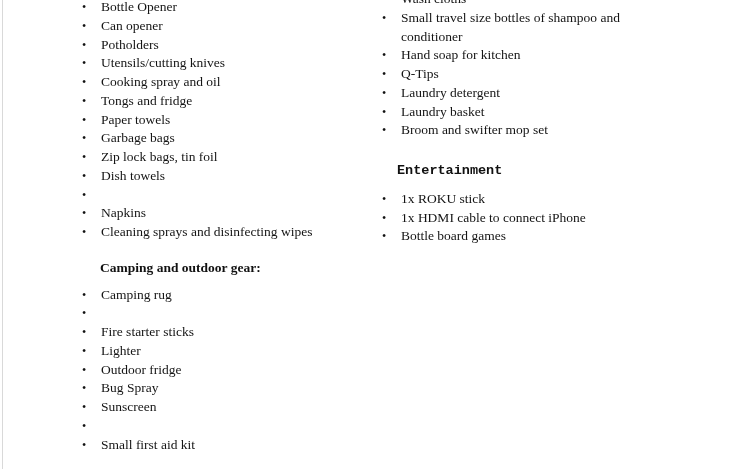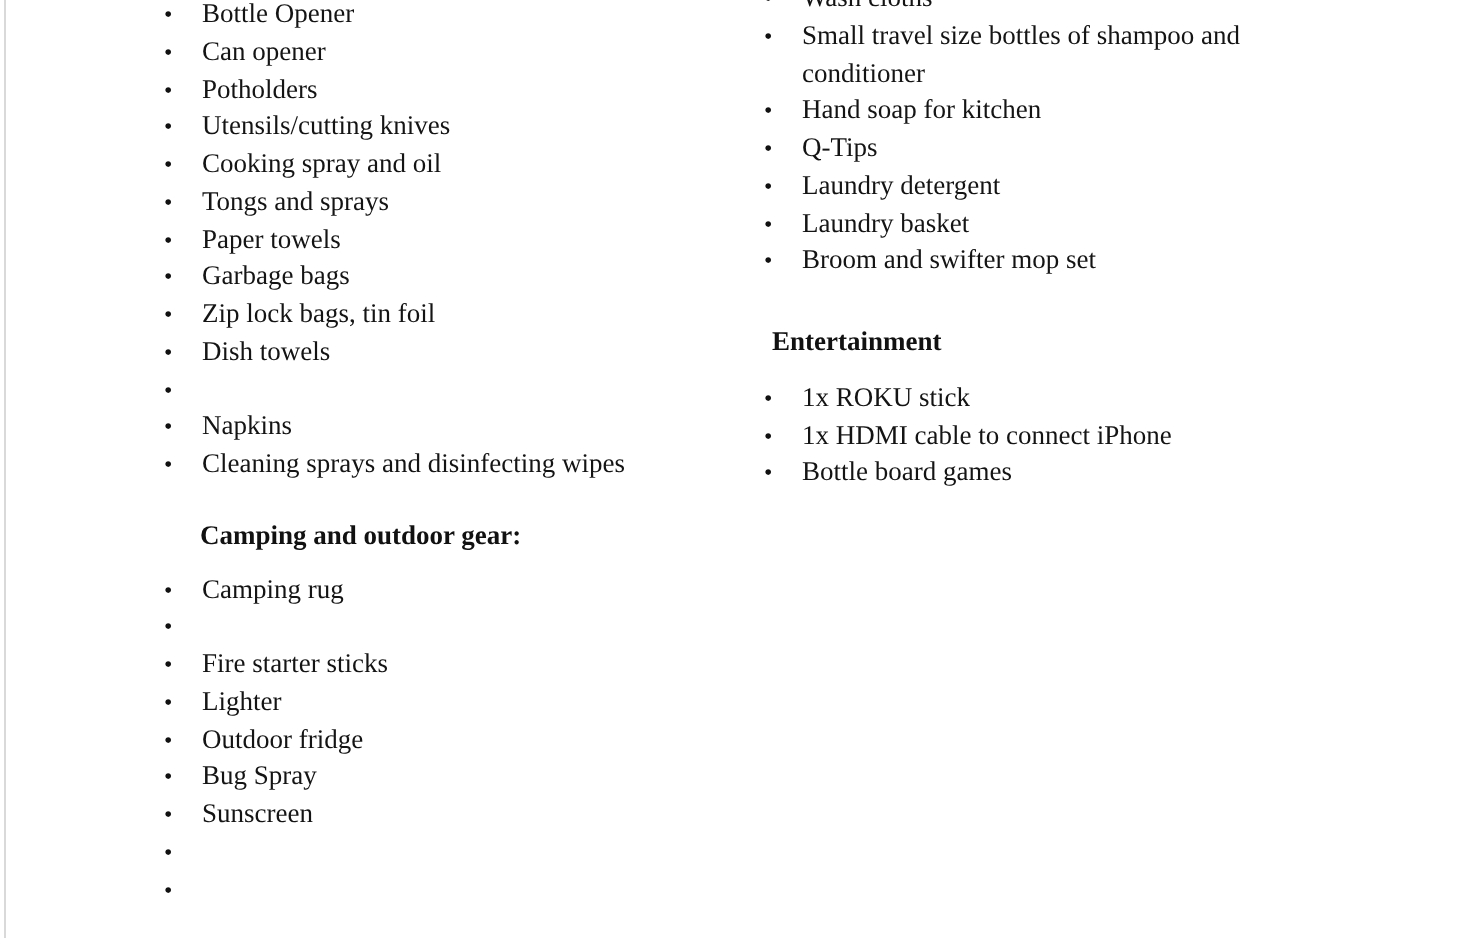--- a/index.html
+++ b/index.html
@@ -24,21 +24,21 @@
   .bullet {
     flex: 0 0 19px; width: 19px;
     font-size: 12px; line-height: 18.75px; color: #111111;
   }
   .txt { line-height: 18.75px; }
   .heading {
     font-weight: bold; font-size: 13.5px; line-height: 18.75px;
     color: #111111;
   }
   .col-left  .heading { margin: 17px 0 8px 18px; }
-  .col-right .heading { margin: 22px 0 9px 4px; }
+  .col-right .heading { margin: 22px 0 9px 15px; font-family: Liberation Mono, monospace; }
 </style>
 </head>
 <body>
 
 <div class="page">
   <div class="page-edge"></div>
 
   <div class="col col-left">
     <div class="list">
 
@@ -62,21 +62,21 @@
           <span class="txt">Utensils/cutting knives</span>
         </div>
 
         <div class="li">
           <span class="bullet">•</span>
           <span class="txt">Cooking spray and oil</span>
         </div>
 
         <div class="li">
           <span class="bullet">•</span>
-          <span class="txt">Tongs and sprays</span>
+          <span class="txt">Tongs and fridge</span>
         </div>
 
         <div class="li">
           <span class="bullet">•</span>
           <span class="txt">Paper towels</span>
         </div>
 
         <div class="li">
           <span class="bullet">•</span>
           <span class="txt">Garbage bags</span>
@@ -144,20 +144,21 @@
           <span class="bullet">•</span>
           <span class="txt">Sunscreen</span>
         </div>
 
         <div class="li">
           <span class="bullet">•</span>
         </div>
 
         <div class="li">
           <span class="bullet">•</span>
+          <span class="txt">Small first aid kit</span>
         </div>
       </div>
   </div>
 
   <div class="col col-right">
     <div class="list">
 
         <div class="li">
           <span class="bullet">•</span>
           <span class="txt">Wash cloths</span>

